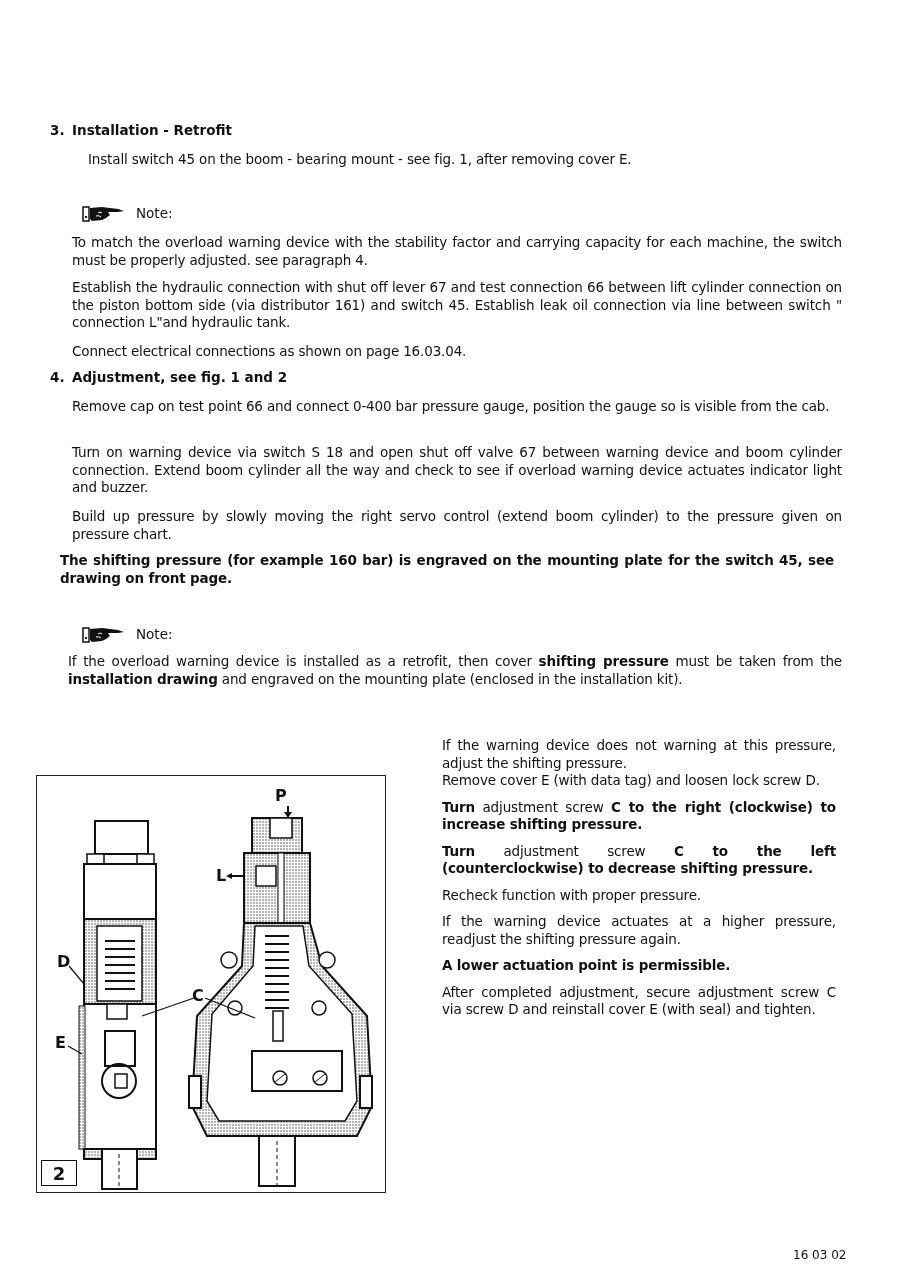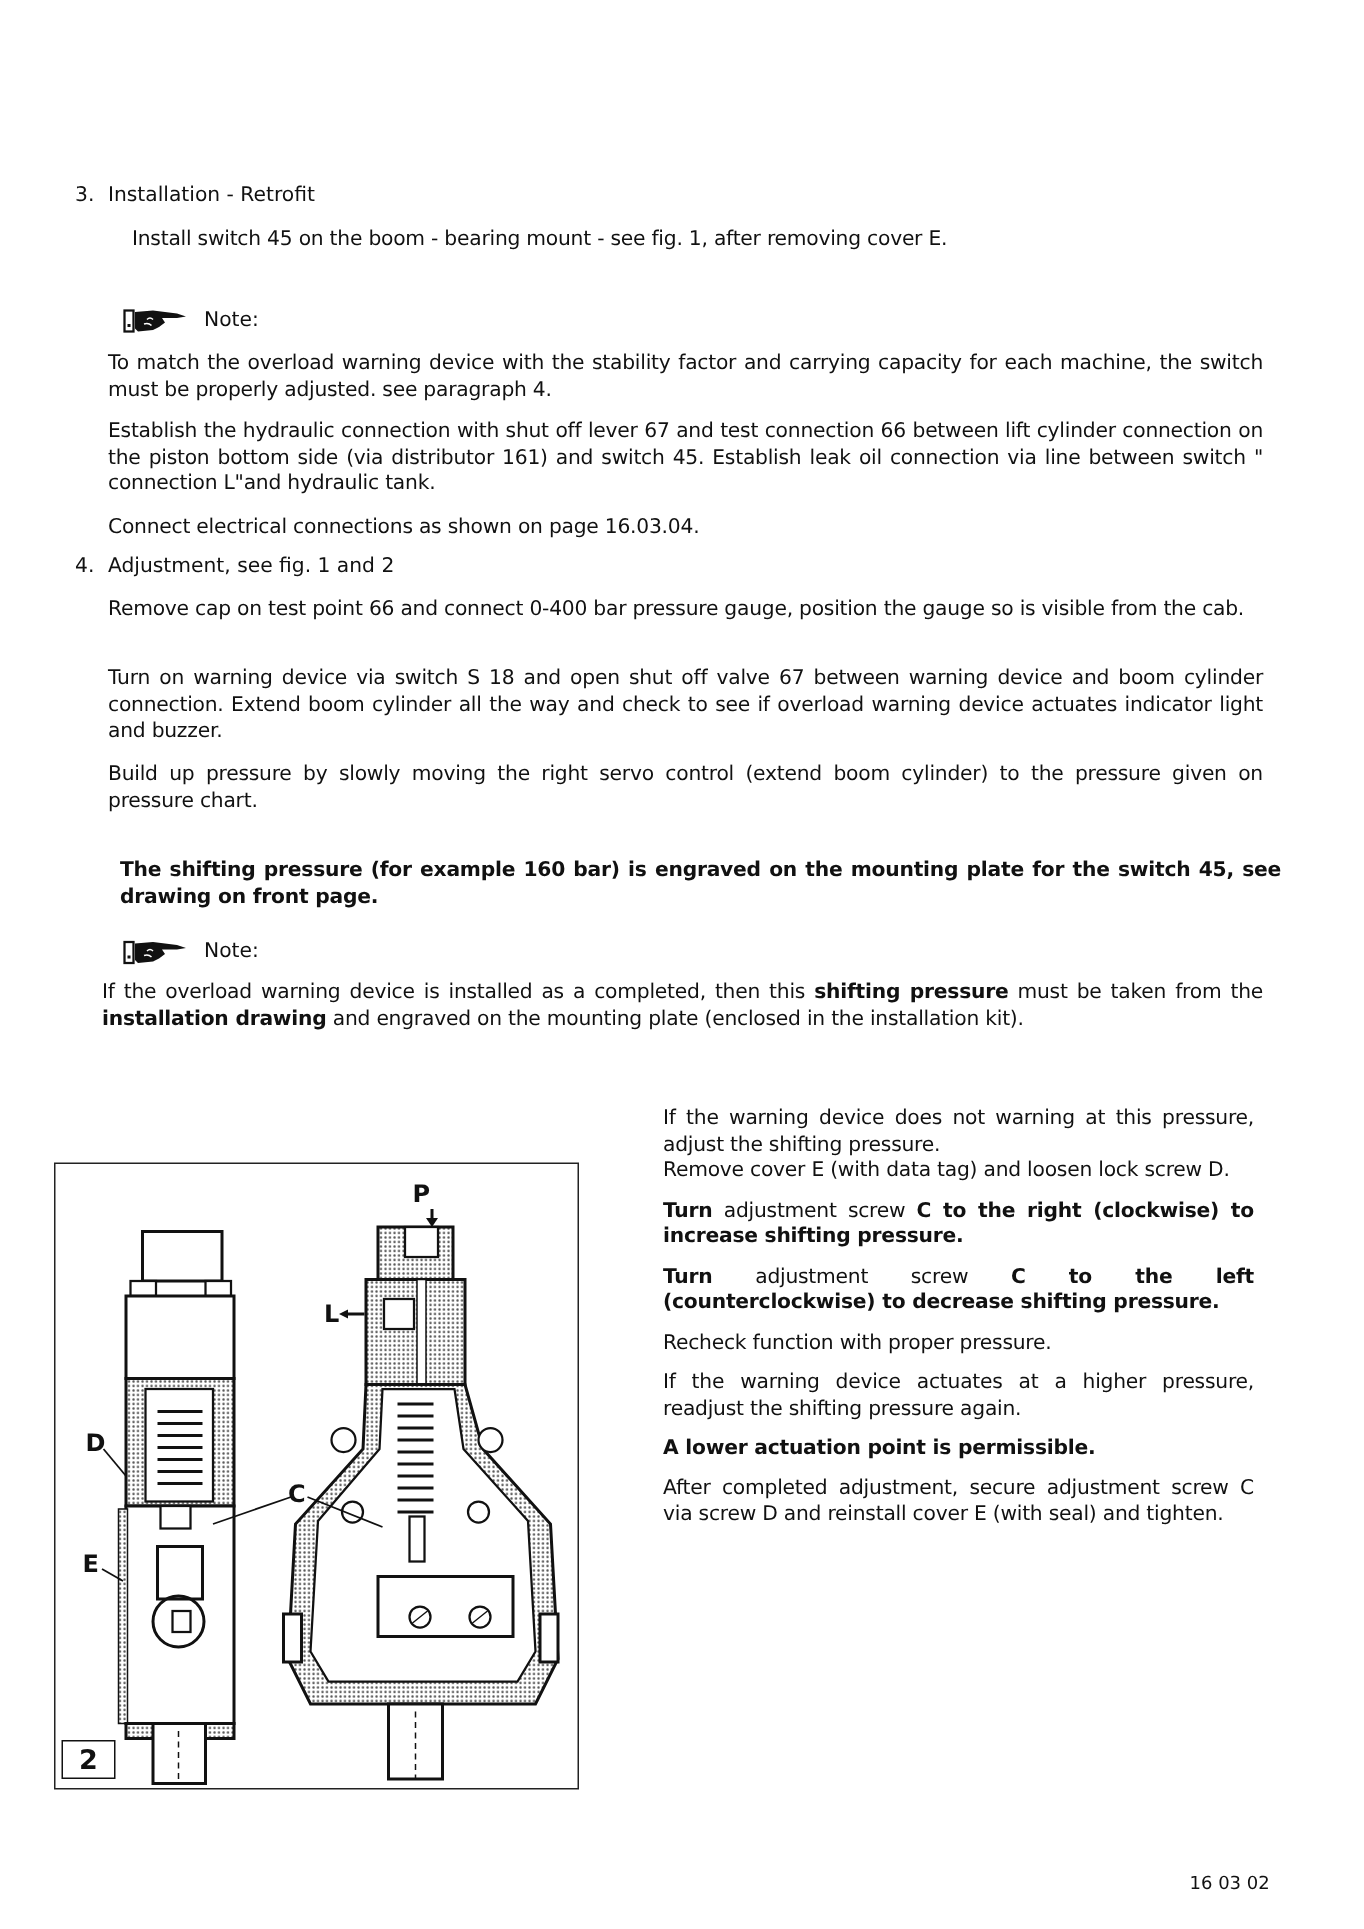--- a/index.html
+++ b/index.html
@@ -2,21 +2,21 @@
 <html><head>
 <meta charset="utf-8">
 <style>
   html, body { margin: 0; padding: 0; background: #ffffff; }
   body { width: 909px; height: 1286px; position: relative; overflow: hidden;
          font-family: "DejaVu Sans", "Liberation Sans", sans-serif; color: #111; }
   .abs { position: absolute; }
   .t { font-size: 13.5px; line-height: 17.5px; letter-spacing: -0.15px; }
   .j { text-align: justify; text-align-last: left; }
   .b { font-weight: bold; }
-  .heading { font-size: 13.5px; font-weight: normal; }
+  .heading { font-size: 13.5px; font-weight: bold; }
   .num { display: inline-block; width: 22px; }
   .note { display: flex; align-items: center; gap: 8px; font-size: 13.5px; padding-left: 48px; }
   .hand { display:inline-block; width: 46px; height: 20px; }
   .fig { position: absolute; left: 36px; top: 775px; width: 350px; height: 418px;
          border: 1.5px solid #222; box-sizing: border-box; background: #fff; }
   .figno { position:absolute; left: 4px; bottom: 6px; width: 36px; height: 26px;
            border: 1.5px solid #111; font-size: 18px; font-weight: bold;
            display:flex; align-items:center; justify-content:center; box-sizing: border-box; }
   .lbl { position: absolute; font-weight: bold; font-size: 16px; }
   .pageno { font-size: 12px; }
@@ -43,35 +43,35 @@
 <div class="abs t j" style="left:72px; top:234px; width:770px;">To match the overload warning device with the stability factor and carrying capacity for each machine, the switch must be properly adjusted. see paragraph 4.</div>
 <div class="abs t j" style="left:72px; top:279px; width:770px;">Establish the hydraulic connection with shut off lever 67 and test connection 66 between lift cylinder connection on the piston bottom side (via distributor 161) and switch 45.  Establish leak oil connection via line between switch " connection L"and hydraulic tank.</div>
 <div class="abs t" style="left:72px; top:343px;">Connect electrical connections as shown on page 16.03.04.</div>
 
 <div class="abs heading" style="left:50px; top:369px;">
   <span class="num">4.</span><span>Adjustment, see fig. 1 and 2</span>
 </div>
 <div class="abs t j" style="left:72px; top:398px; width:770px;">Remove cap on test point 66 and connect 0-400 bar pressure gauge,  position the gauge so is visible from the cab.</div>
 <div class="abs t j" style="left:72px; top:444px; width:770px;">Turn on warning device via switch  S 18  and open shut off valve  67 between warning device and boom cylinder connection.  Extend boom cylinder all the way  and check to see if overload warning device actuates indicator light and buzzer.</div>
 <div class="abs t j" style="left:72px; top:508px; width:770px;">Build up pressure by slowly moving the right servo control (extend boom cylinder) to the pressure given on pressure chart.</div>
-<div class="abs t j b" style="left:80px; top:552px; width:774px;margin-top:20px;">The shifting pressure (for example 160 bar)  is engraved on the mounting plate for the switch 45, see drawing on front page.</div>
+<div class="abs t j b" style="left:60px; top:552px; width:774px;">The shifting pressure (for example 160 bar)  is engraved on the mounting plate for the switch 45, see drawing on front page.</div>
 
 <div class="abs note" style="left:34px; top:624px;">
   <span class="hand">
     <svg width="46" height="20" viewBox="0 0 46 20">
       <rect x="1" y="4" width="6" height="14" fill="none" stroke="#111" stroke-width="1.5"></rect>
       <rect x="3" y="13" width="2" height="2" fill="#111"></rect>
       <path d="M8 5 L20 4 L36 6 L42 8 L36 9 L26 9 L28 12 L24 15 L20 17 L10 18 L8 16 Z" fill="#111"></path>
       <path d="M16 10 q2 -2 4 0 M14 13 q3 -1 5 1" stroke="#fff" stroke-width="1" fill="none"></path>
     </svg>
   </span>
   <span>Note:</span>
 </div>
 <div class="abs t j" style="left:68px; top:653px; width:774px;">
-  <span>If the overload warning device is installed as a completed, then this </span><span class="b">shifting pressure</span><span> must be taken from the </span><span class="b">installation drawing</span><span>  and engraved on the mounting plate (enclosed in the installation kit).</span>
+  <span>If the overload warning device is installed as a retrofit, then cover </span><span class="b">shifting pressure</span><span> must be taken from the </span><span class="b">installation drawing</span><span>  and engraved on the mounting plate (enclosed in the installation kit).</span>
 </div>
 
 <div class="abs t" style="left:442px; top:737px; width:394px;">
   <div class="j">If the warning device does not warning at this pressure, adjust the shifting pressure.</div>
   <div class="j">Remove cover E (with data tag) and loosen lock screw D.</div>
   <div class="j" style="margin-top:9px;">
     <span class="b">Turn</span><span> adjustment screw </span><span class="b">C to the right (clockwise) to increase shifting pressure.</span>
   </div>
   <div class="j" style="margin-top:9px;">
     <span class="b">Turn</span><span> adjustment screw </span><span class="b">C  to the left (counterclockwise) to decrease shifting pressure.</span>

